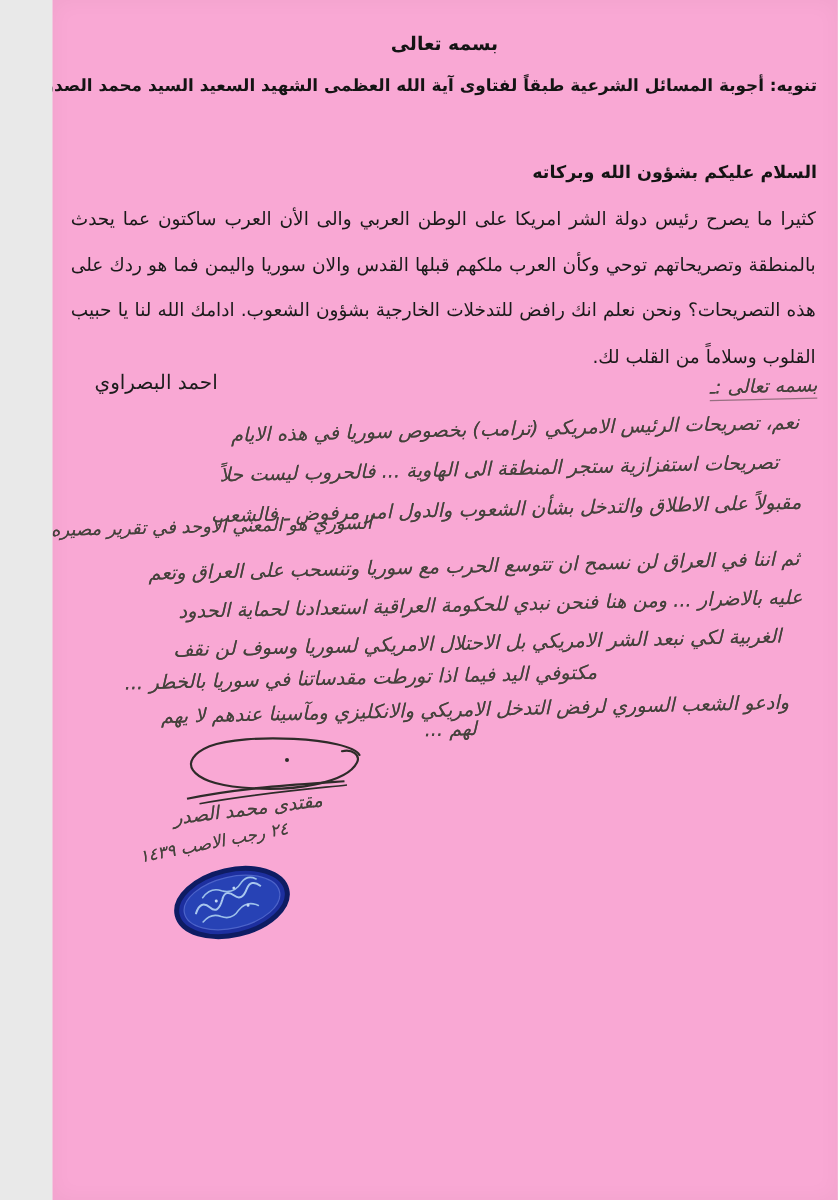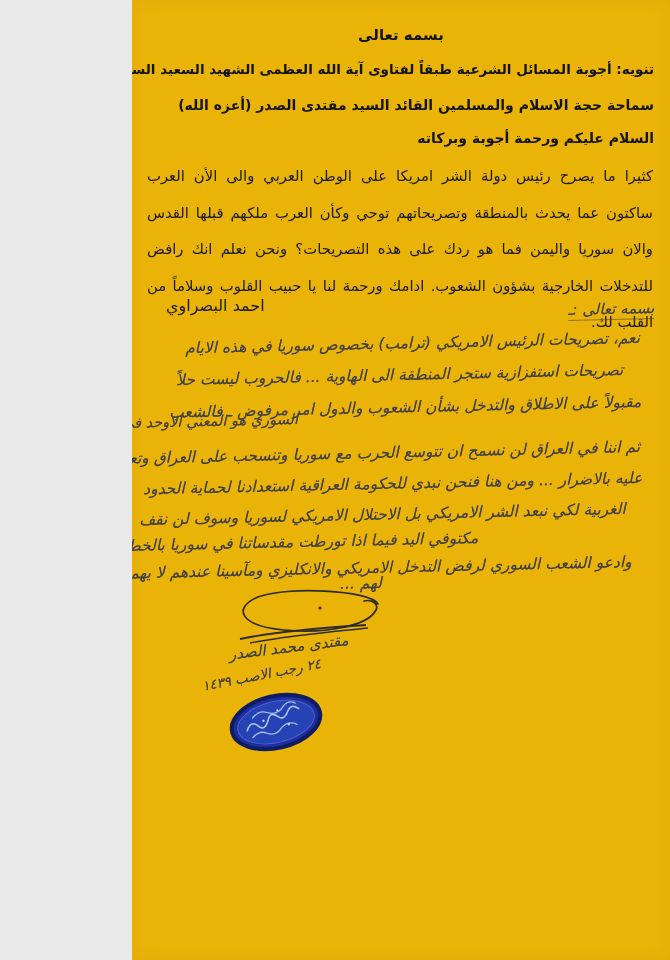--- a/index.html
+++ b/index.html
@@ -1,21 +1,21 @@
 <!DOCTYPE html>
 <html lang="ar" dir="rtl"><head>
 <meta charset="utf-8">
 <style>
   html,body{margin:0;padding:0;}
   body{
     width:670px;height:960px;background:#e9e9e9;
     font-family:"DejaVu Sans", sans-serif;
   }
   .page{
-    position:relative;width:538px;height:960px;background:#eab308;
+    position:relative;width:628px;height:960px;background:#f9a8d4;
     overflow:hidden;direction:rtl;
     box-shadow:inset 0 0 18px rgba(0,0,0,0.04);
   }
   .printed{color:#141414;}
   .abs{position:absolute;}
   .basmala-top{
     top:26px;left:0;right:0;text-align:center;
     font-size:15px;font-weight:bold;letter-spacing:0;
   }
   .notice{
@@ -72,25 +72,24 @@
 </style>
 </head>
 <body>
 
 <div class="page">
 
   <div class="abs printed basmala-top">بسمه تعالى</div>
 
   <div class="abs printed notice">تنويه: أجوبة المسائل الشرعية طبقاً لفتاوى آية الله العظمى الشهيد السعيد السيد محمد الصدر (قدس سره)</div>
 
-  <div class="abs printed authority">سماحة حجة الاسلام والمسلمين القائد السيد مقتدى الصدر (أعزه الله)</div>
 
-  <div class="abs printed greeting">السلام عليكم ورحمة أجوبة وبركاته</div>
+  <div class="abs printed greeting">السلام عليكم بشؤون الله وبركاته</div>
 
-  <div class="abs question-body">كثيرا ما يصرح رئيس دولة الشر امريكا على الوطن العربي والى الأن العرب ساكتون عما يحدث بالمنطقة وتصريحاتهم توحي وكأن العرب ملكهم قبلها القدس والان سوريا واليمن فما هو ردك على هذه التصريحات؟ ونحن نعلم انك رافض للتدخلات الخارجية بشؤون الشعوب. ادامك ورحمة لنا يا حبيب القلوب وسلاماً من القلب لك.</div>
+  <div class="abs question-body">كثيرا ما يصرح رئيس دولة الشر امريكا على الوطن العربي والى الأن العرب ساكتون عما يحدث بالمنطقة وتصريحاتهم توحي وكأن العرب ملكهم قبلها القدس والان سوريا واليمن فما هو ردك على هذه التصريحات؟ ونحن نعلم انك رافض للتدخلات الخارجية بشؤون الشعوب. ادامك الله لنا يا حبيب القلوب وسلاماً من القلب لك.</div>
 
   <div class="abs sender">احمد البصراوي</div>
 
   <div class="hw hw-basmala">بسمه تعالى :ـ</div>
 
   <div class="hw" style="top:329px;right:30px;">نعم، تصريحات الرئيس الامريكي (ترامب) بخصوص سوريا في هذه الايام</div>
   <div class="hw" style="top:361px;right:47px;">تصريحات استفزازية ستجر المنطقة الى الهاوية ... فالحروب ليست حلاً</div>
   <div class="hw" style="top:393px;right:29px;">مقبولاً على الاطلاق والتدخل بشأن الشعوب والدول امر مرفوض ـ فالشعب</div>
   <div class="hw" style="top:411px;right:372px;font-size:14.5px;">السوري هو المعني الاوحد في تقرير مصيره وحكومته</div>
   <div class="hw" style="top:438px;right:30px;">ثم اننا في العراق لن نسمح ان تتوسع الحرب مع سوريا وتنسحب على العراق وتعم</div>

